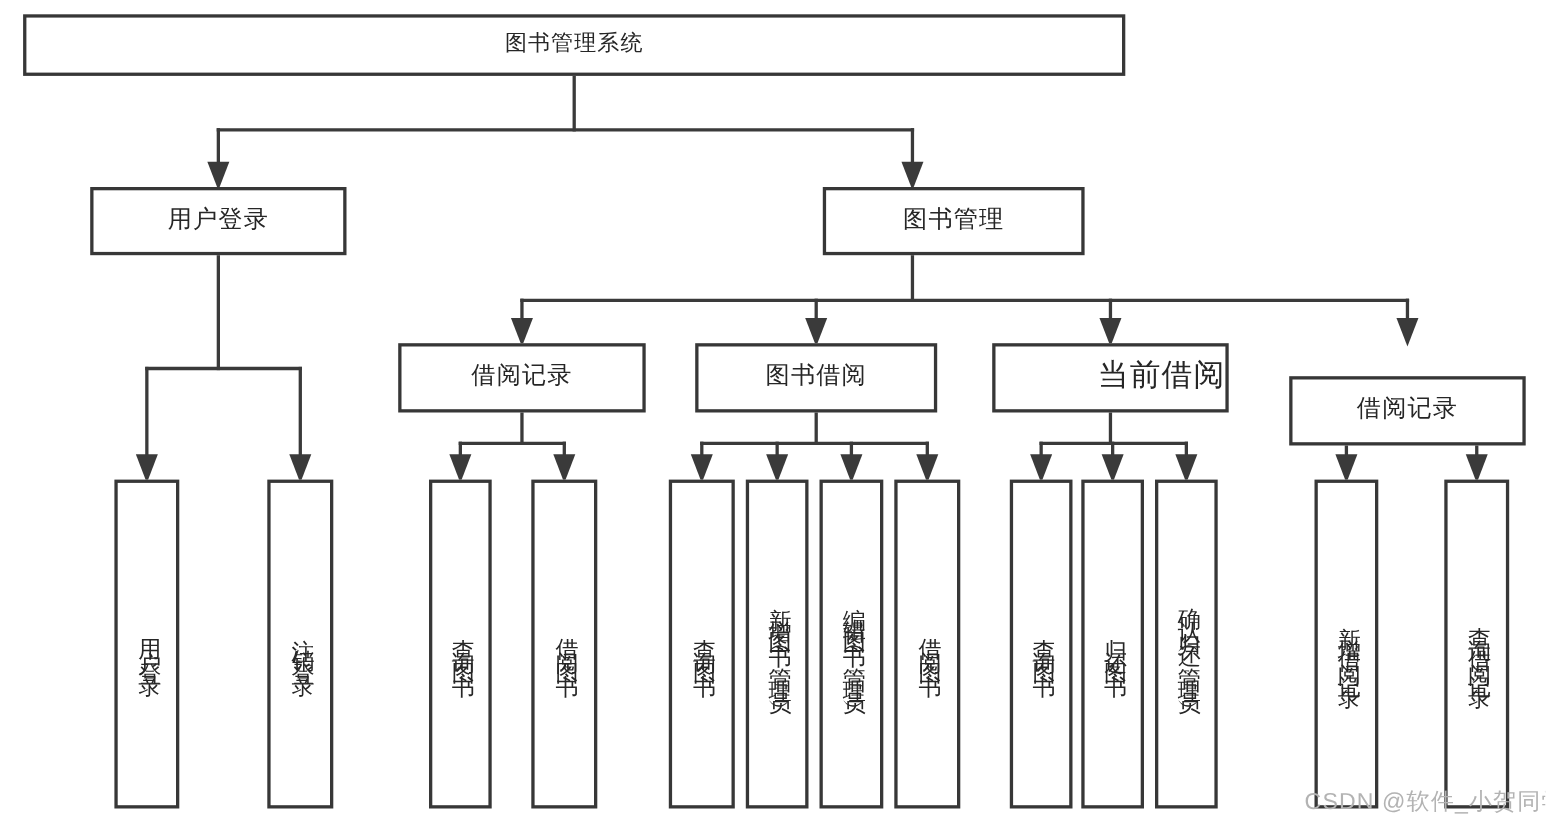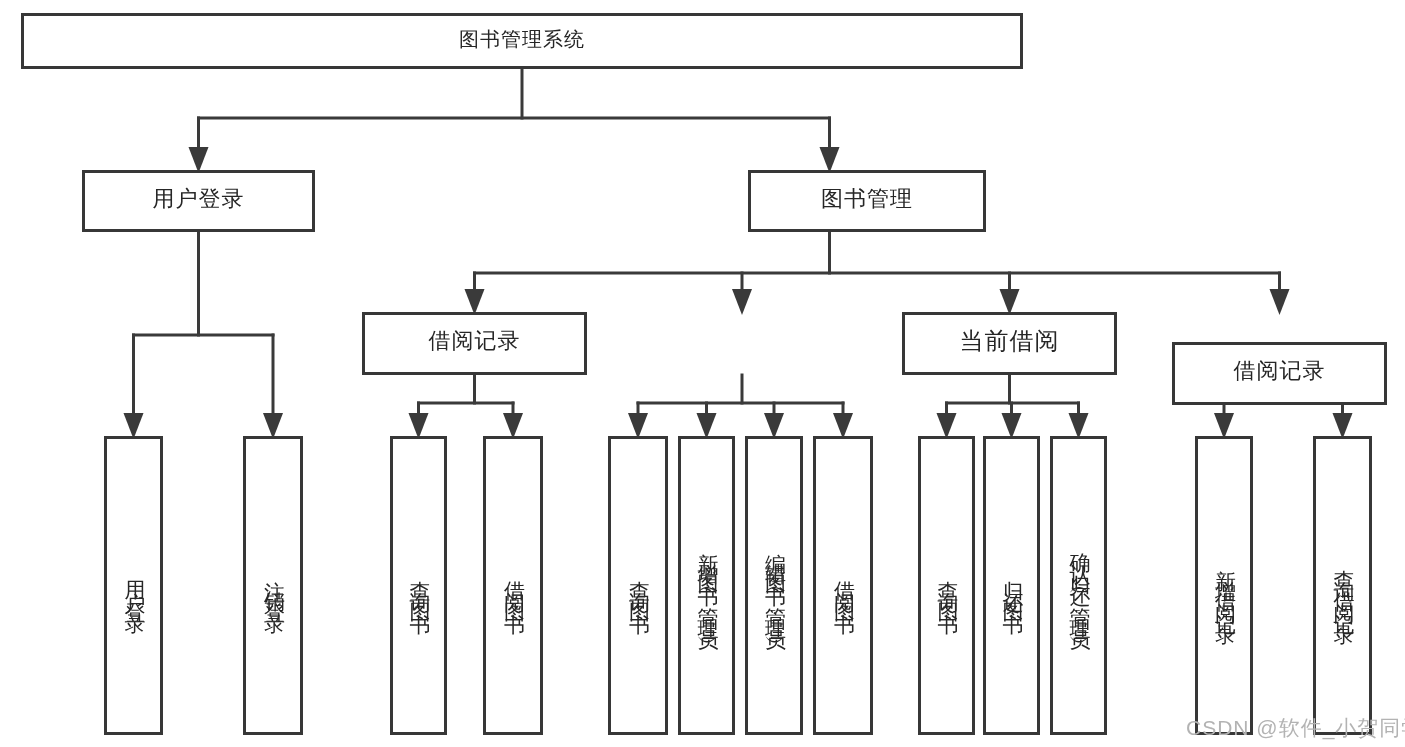--- a/index.html
+++ b/index.html
@@ -133,21 +133,24 @@
     </div>
     <div class="node" style="left: 82px; top: 170px; width: 233px; height: 62px; font-size: 22px;">
       <span class="node-label">用户登录</span>
     </div>
     <div class="node" style="left: 712px; top: 170px; width: 238px; height: 62px; font-size: 22px; margin-left: 36px;">
       <span class="node-label">图书管理</span>
     </div>
     <div class="node" style="left: 362px; top: 312px; width: 225px; height: 63px; font-size: 22px;">
       <span class="node-label">借阅记录</span>
     </div>
-    <div class="node" style="left: 902px; top: 312px; width: 215px; height: 63px; font-size: 24px;">
+    <div class="node" style="left: 632px; top: 312px; width: 220px; height: 63px; font-size: 22px;">
+      <span class="node-label">图书借阅</span>
+    </div>
+    <div class="node" style="left: 902px; top: 312px; width: 215px; height: 63px; font-size: 28px; justify-content: flex-end;">
       <span class="node-label">当前借阅</span>
     </div>
     <div class="node" style="left: 1172px; top: 312px; width: 215px; height: 63px; font-size: 22px; margin-top: 30px;">
       <span class="node-label">借阅记录</span>
     </div>
     <div class="node vertical" style="left: 104px; top: 436px; width: 59px; height: 299px; font-size: 21px;">
       <span class="node-label">用户登录</span>
     </div>
     <div class="node vertical" style="left: 243px; top: 436px; width: 60px; height: 299px; font-size: 21px;">
       <span class="node-label">注销登录</span>

